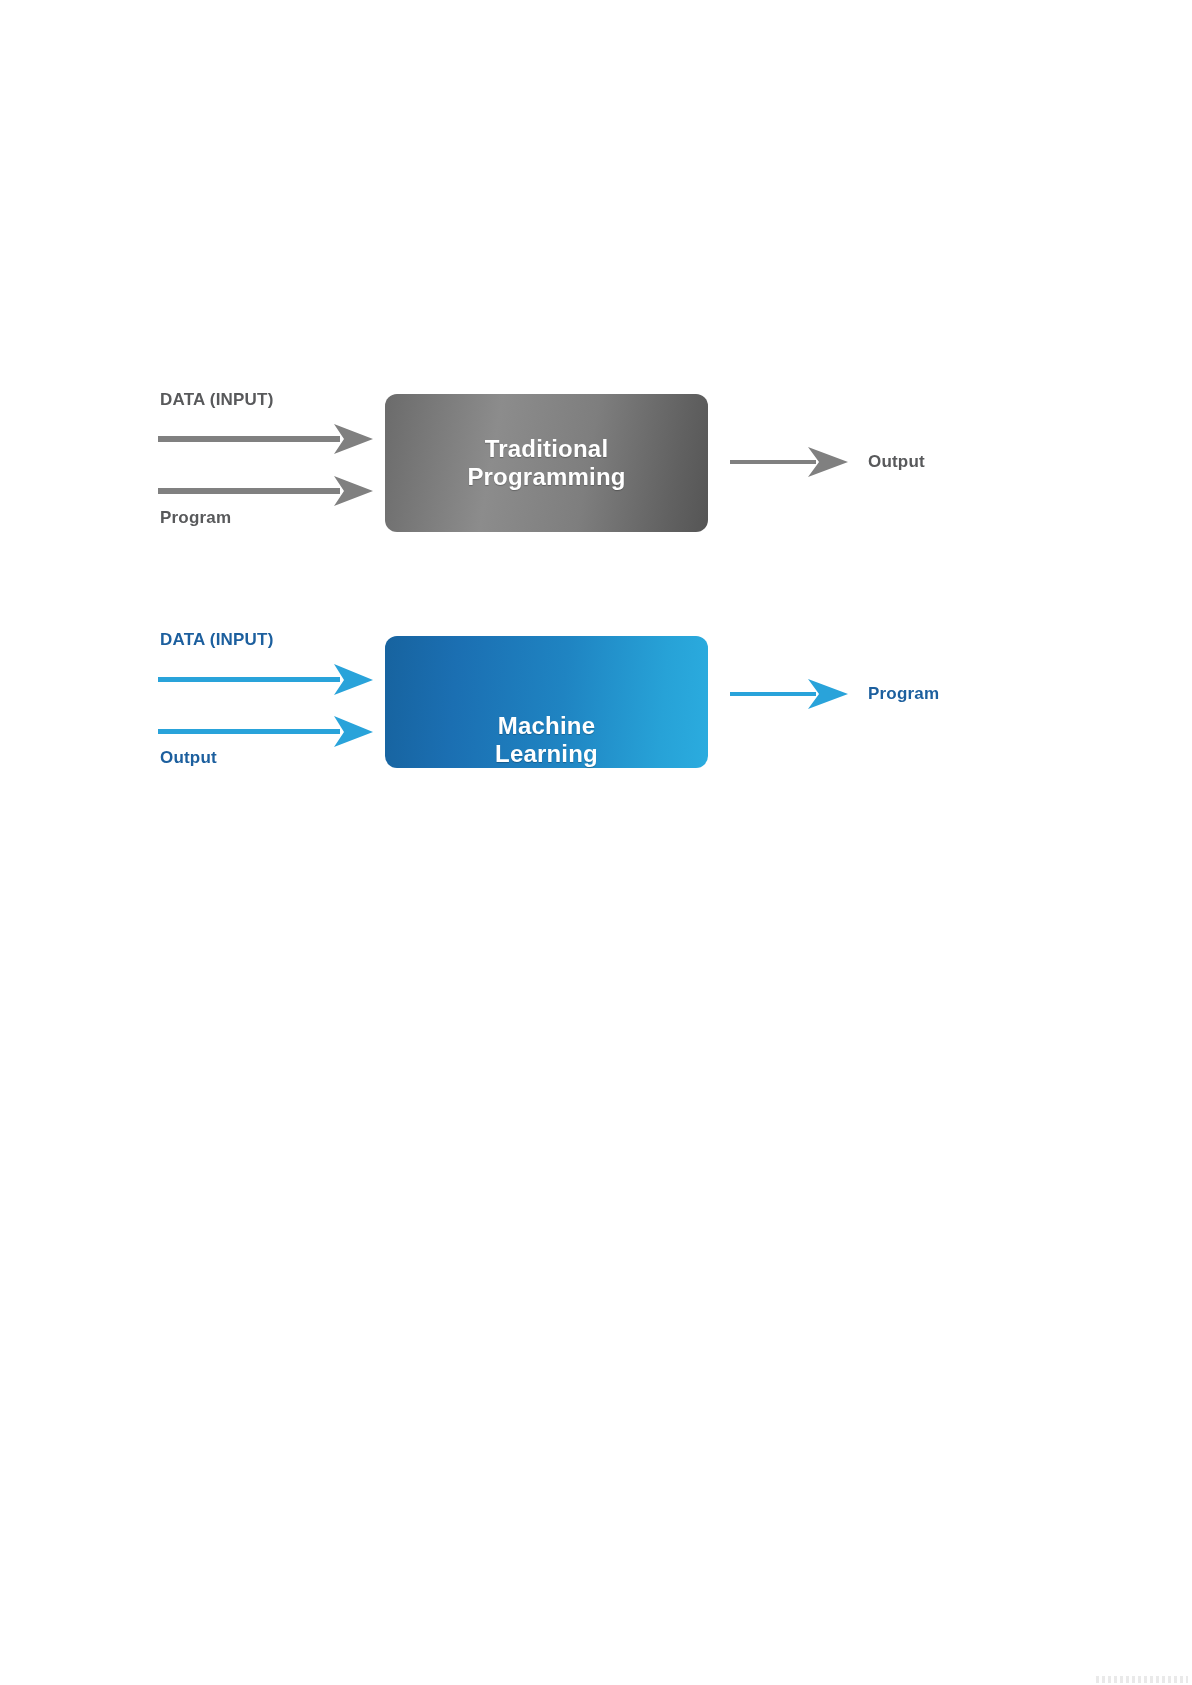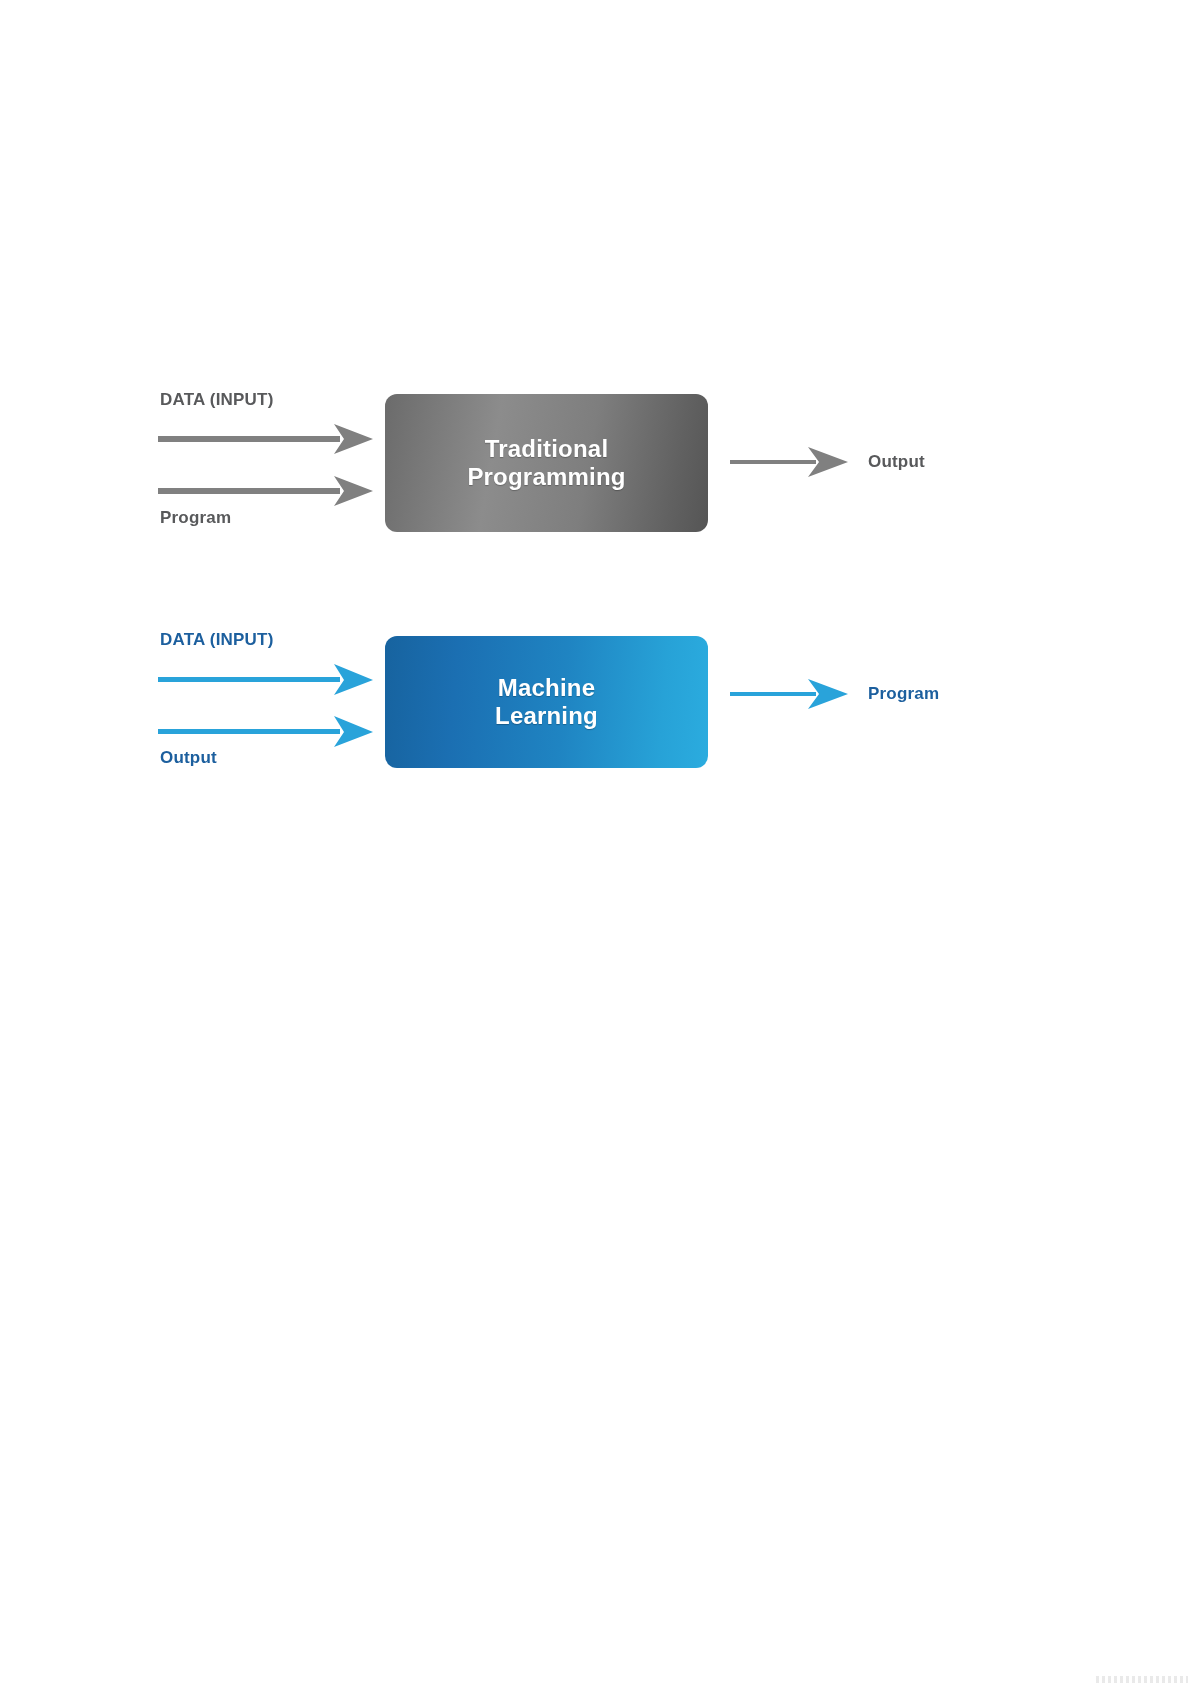--- a/index.html
+++ b/index.html
@@ -54,20 +54,21 @@
   }
   #diagram-ml .process-box {
     top: 18px;
     height: 132px;
     background: linear-gradient(95deg,
         #17639f 0%,
         #1b6fb2 22%,
         #1f84c2 55%,
         #27a2d7 85%,
         #2bacdf 100%);
+    align-items: flex-end;
   }
   .process-label {
     color: #ffffff;
     font-weight: bold;
     font-size: 24px;
     line-height: 1.17;
     text-align: center;
     letter-spacing: 0.2px;
     white-space: pre-line;
     text-shadow: 0 1px 1px rgba(0,0,0,0.25);

